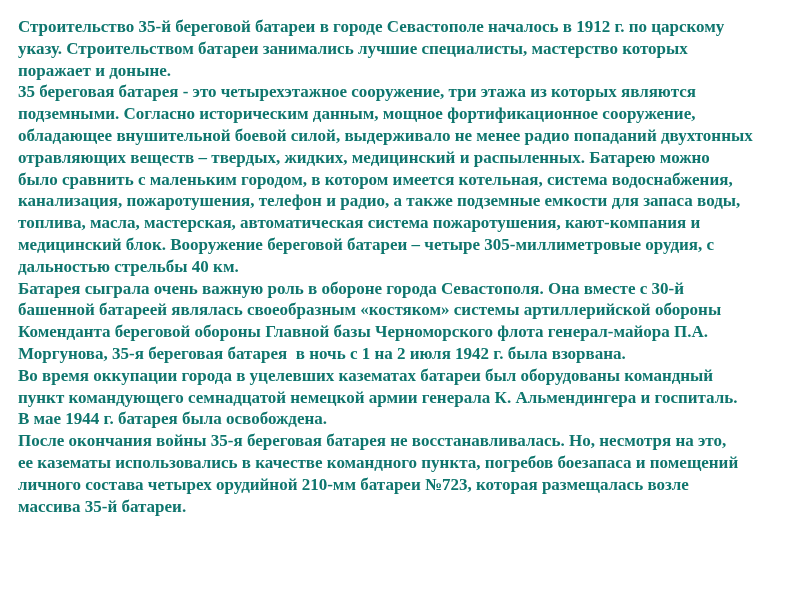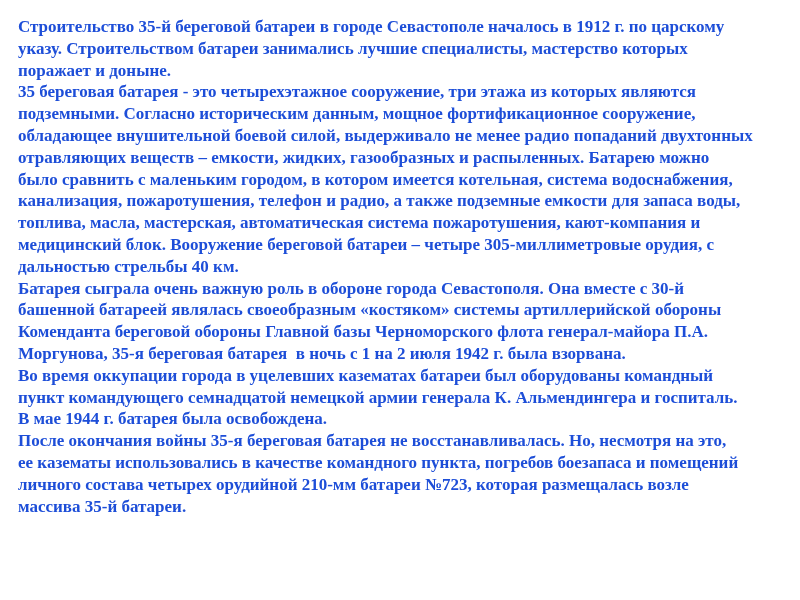--- a/index.html
+++ b/index.html
@@ -14,38 +14,38 @@
     background: #ffffff;
     box-sizing: border-box;
     padding: 16px 8px 0 18px;
     overflow: hidden;
   }
   .text-block {
     font-family: "Liberation Serif", "DejaVu Serif", serif;
     font-weight: bold;
     font-size: 17px;
     line-height: 21.8px;
-    color: #1d4ed8;
+    color: #0f766e;
   }
   .text-line {
     white-space: pre;
   }
 </style>
 </head>
 <body>
 
 <div class="slide">
   <div class="text-block">
     <div class="text-line">Строительство 35-й береговой батареи в городе Севастополе началось в 1912 г. по царскому</div>
     <div class="text-line">указу. Строительством батареи занимались лучшие специалисты, мастерство которых</div>
     <div class="text-line">поражает и доныне.</div>
     <div class="text-line">35 береговая батарея - это четырехэтажное сооружение, три этажа из которых являются</div>
     <div class="text-line">подземными. Согласно историческим данным, мощное фортификационное сооружение,</div>
     <div class="text-line">обладающее внушительной боевой силой, выдерживало не менее радио попаданий двухтонных</div>
-    <div class="text-line">отравляющих веществ – емкости, жидких, газообразных и распыленных. Батарею можно</div>
+    <div class="text-line">отравляющих веществ – твердых, жидких, медицинский и распыленных. Батарею можно</div>
     <div class="text-line">было сравнить с маленьким городом, в котором имеется котельная, система водоснабжения,</div>
     <div class="text-line">канализация, пожаротушения, телефон и радио, а также подземные емкости для запаса воды,</div>
     <div class="text-line">топлива, масла, мастерская, автоматическая система пожаротушения, кают-компания и</div>
     <div class="text-line">медицинский блок. Вооружение береговой батареи – четыре 305-миллиметровые орудия, с</div>
     <div class="text-line">дальностью стрельбы 40 км.</div>
     <div class="text-line">Батарея сыграла очень важную роль в обороне города Севастополя. Она вместе с 30-й</div>
     <div class="text-line">башенной батареей являлась своеобразным «костяком» системы артиллерийской обороны</div>
     <div class="text-line">Коменданта береговой обороны Главной базы Черноморского флота генерал-майора П.А.</div>
     <div class="text-line">Моргунова, 35-я береговая батарея  в ночь с 1 на 2 июля 1942 г. была взорвана.</div>
     <div class="text-line">Во время оккупации города в уцелевших казематах батареи был оборудованы командный</div>

